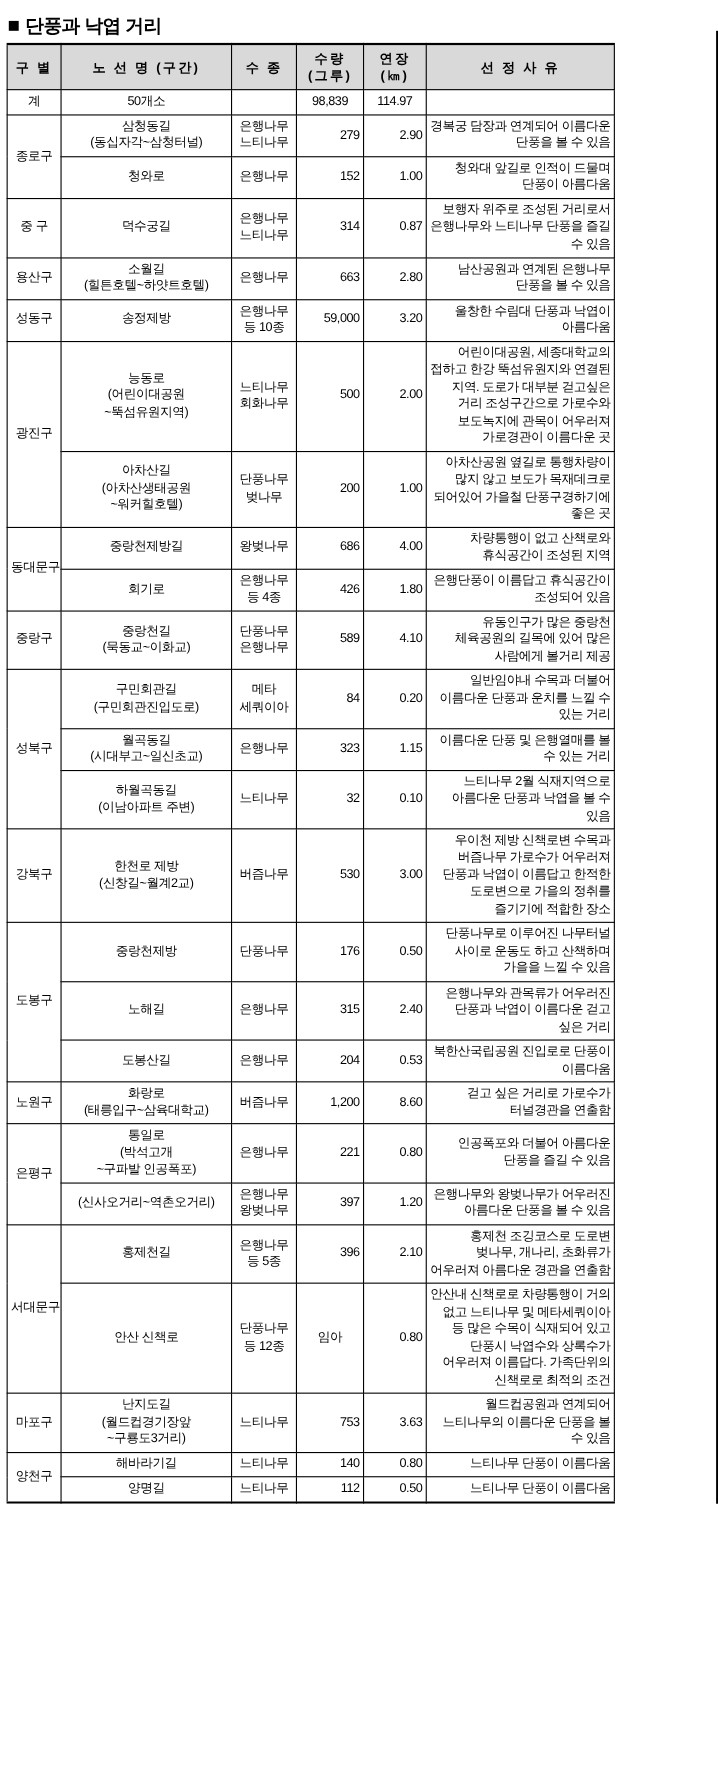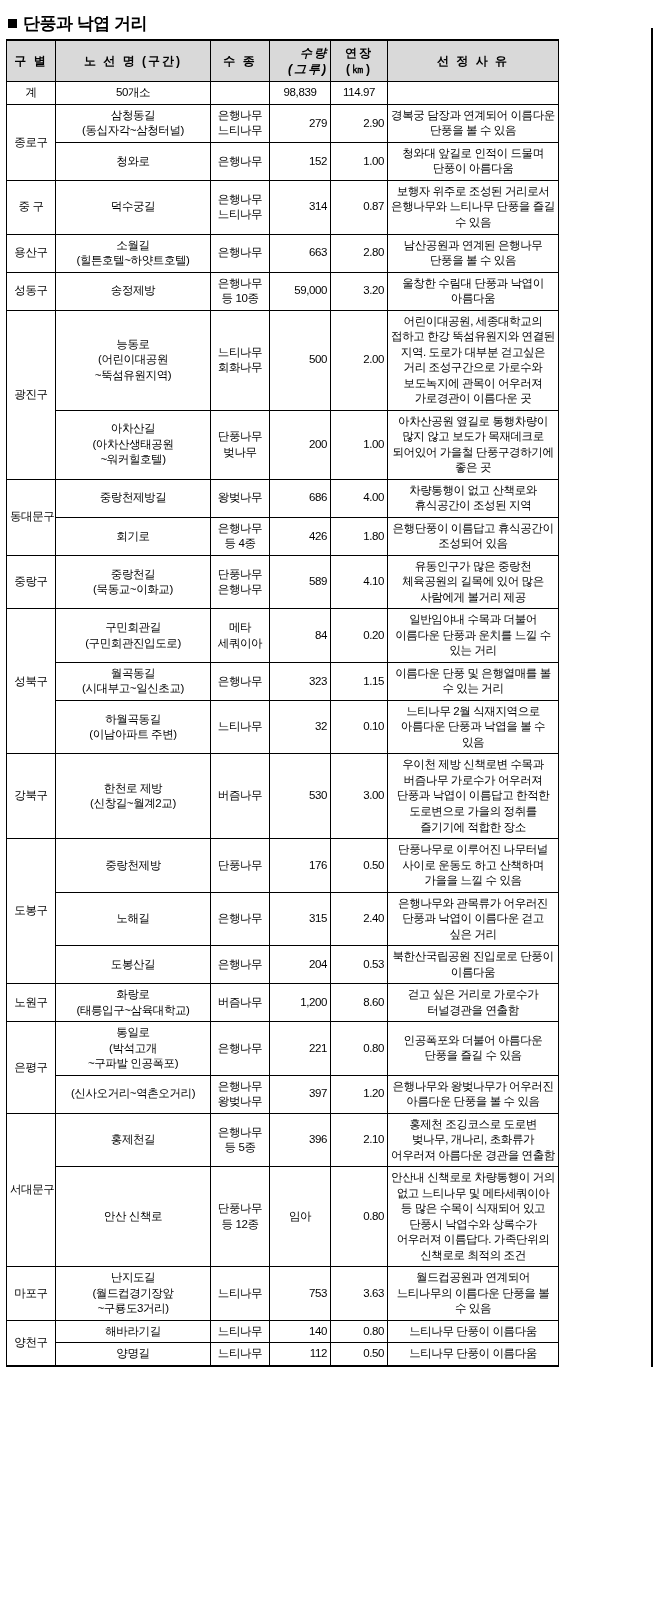--- a/index.html
+++ b/index.html
@@ -59,21 +59,21 @@
     letter-spacing: 2px;
     padding: 4px 2px;
     border-bottom: 1.5px solid #000;
   }
   thead th.hdr-name { letter-spacing: 0px; }
   .col-gu     { width: 44px;  text-align: center; }
   .col-route  { width: 150px; text-align: center; }
   .col-species{ width: 54px;  text-align: center; }
   .col-qty    { width: 56px;  text-align: right; padding-right: 6px; }
   .col-len    { width: 52px;  text-align: right; padding-right: 6px; }
-  .col-reason { width: auto;  text-align: center; padding-left: 5px; padding-right: 5px; }
+  .col-reason { width: auto;  text-align: right; padding-left: 5px; padding-right: 5px; }
   tr.total td {
     text-align: center;
     font-weight: normal;
   }
   tr.total td.col-qty, tr.total td.col-len { text-align: center; }
   .route-main { display: block; }
   .route-sub  { display: block; }
   .species-line { display: block; }
   .sidebar-line {
     position: absolute;
@@ -93,21 +93,21 @@
     <span class="bullet"></span>
     <span>단풍과 낙엽 거리</span>
   </div>
 
   <table class="main">
     <thead>
       <tr>
         <th class="col-gu">구  별</th>
         <th class="col-route hdr-name">노  선  명 (구간)</th>
         <th class="col-species">수   종</th>
-        <th class="col-qty hdr-name" style="text-align:right;font-style:italic;">수량(그루)</th>
+        <th class="col-qty hdr-name" style="text-align:center;">수량(그루)</th>
         <th class="col-len hdr-name" style="text-align:center;">연장(㎞)</th>
         <th class="col-reason" style="text-align:center;">선  정  사  유</th>
       </tr>
     </thead>
     <tbody id="tbody">
         <tr class="total">
           <td class="col-gu">계</td>
           <td class="col-route">50개소</td>
           <td class="col-species"></td>
           <td class="col-qty">98,839</td>

